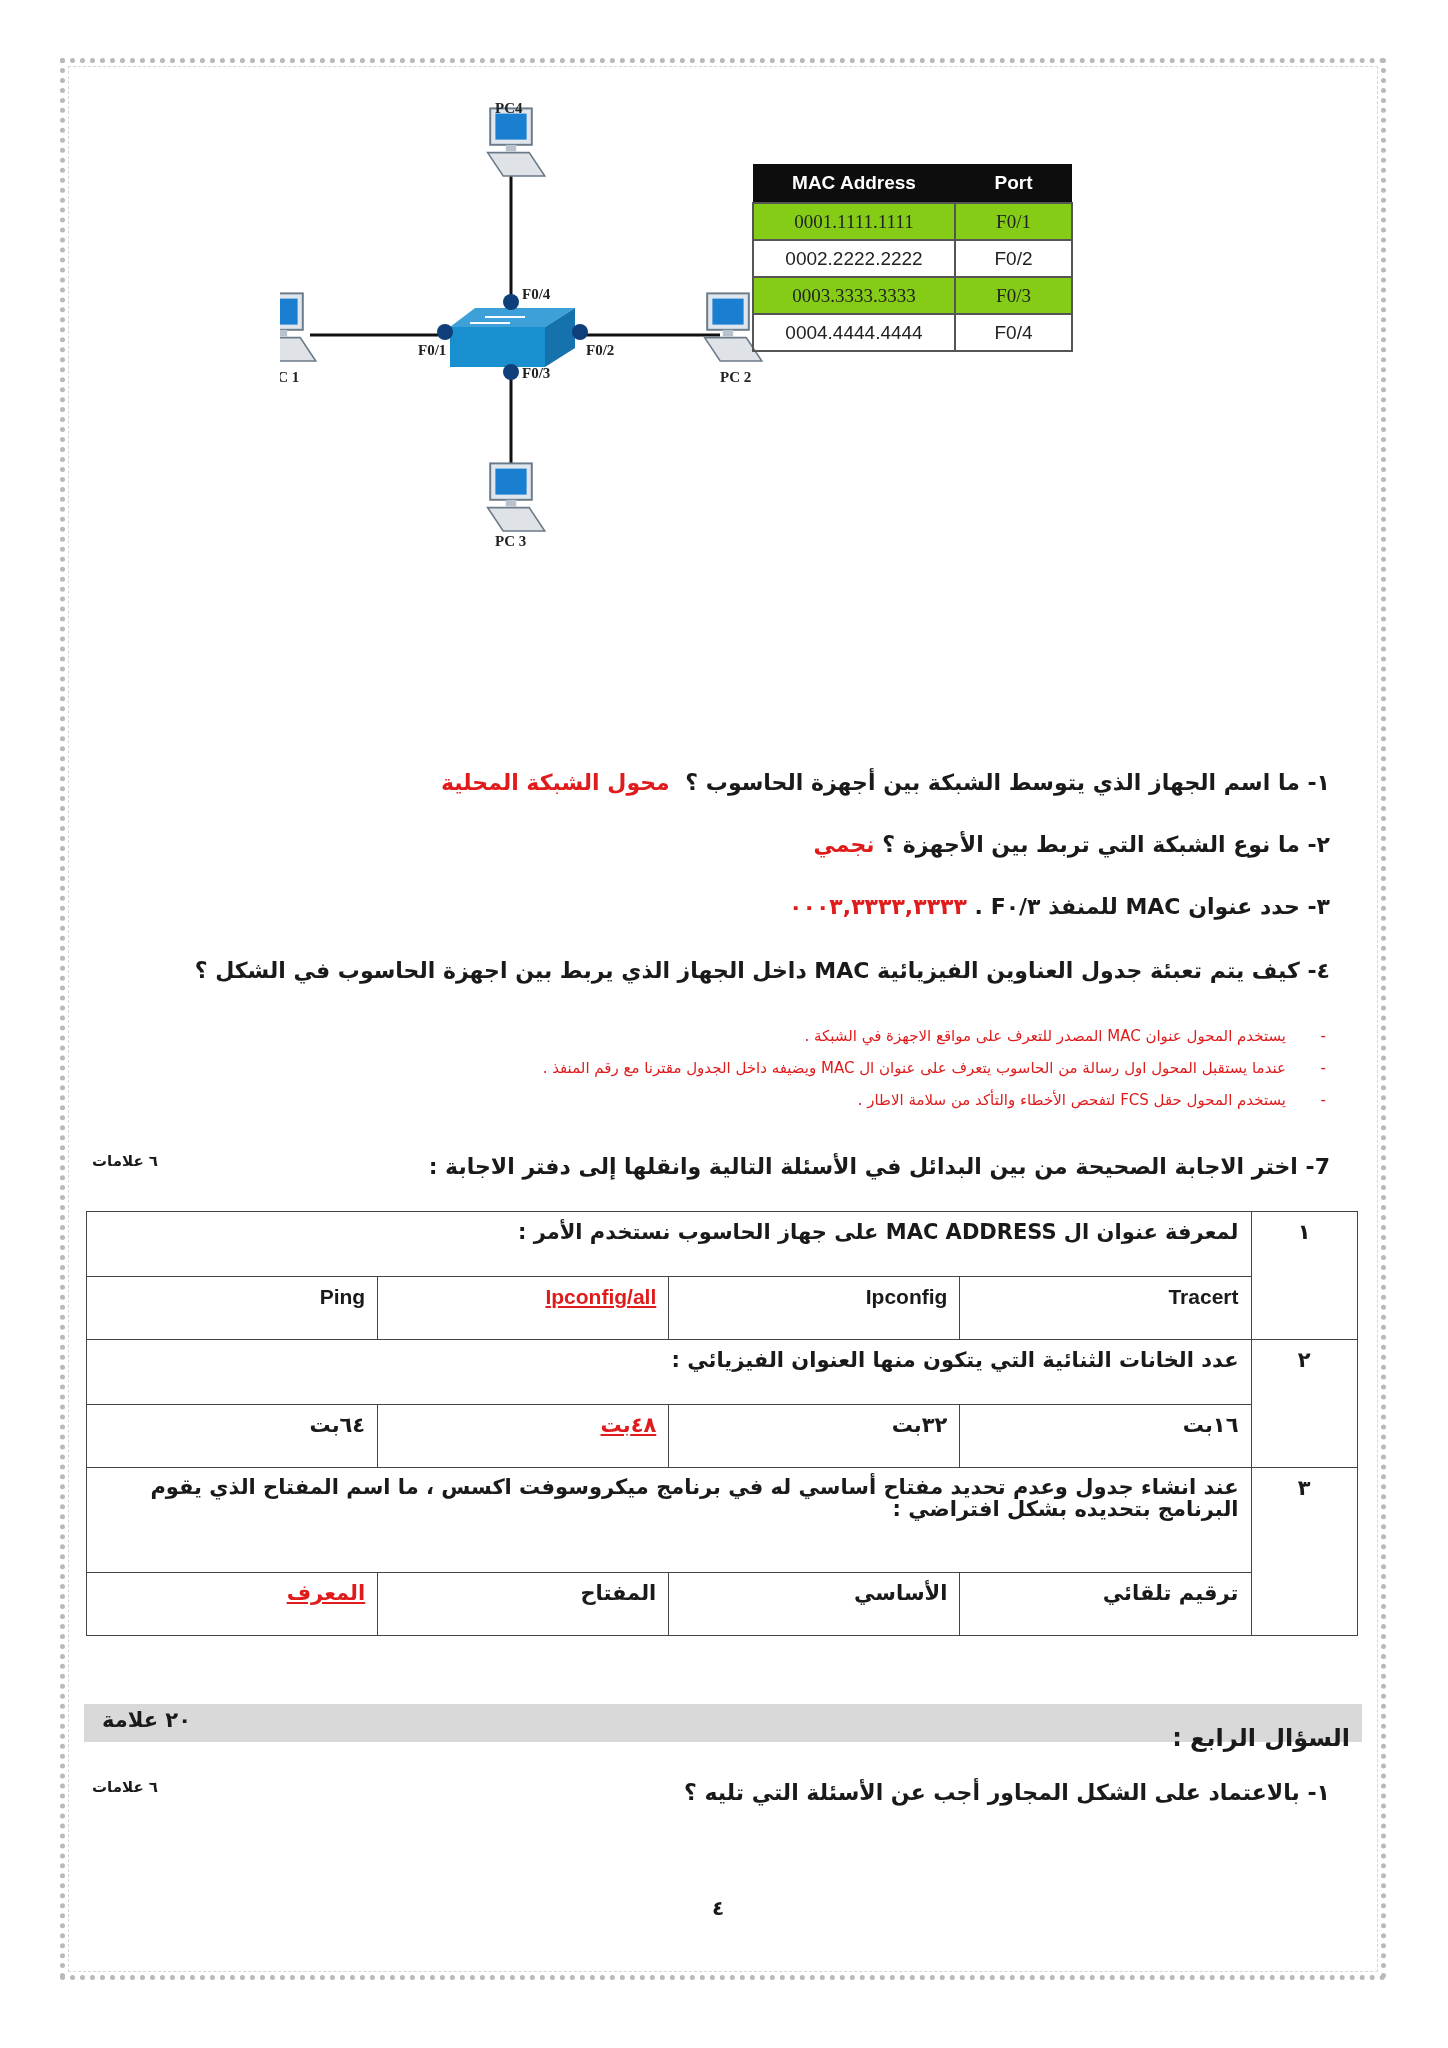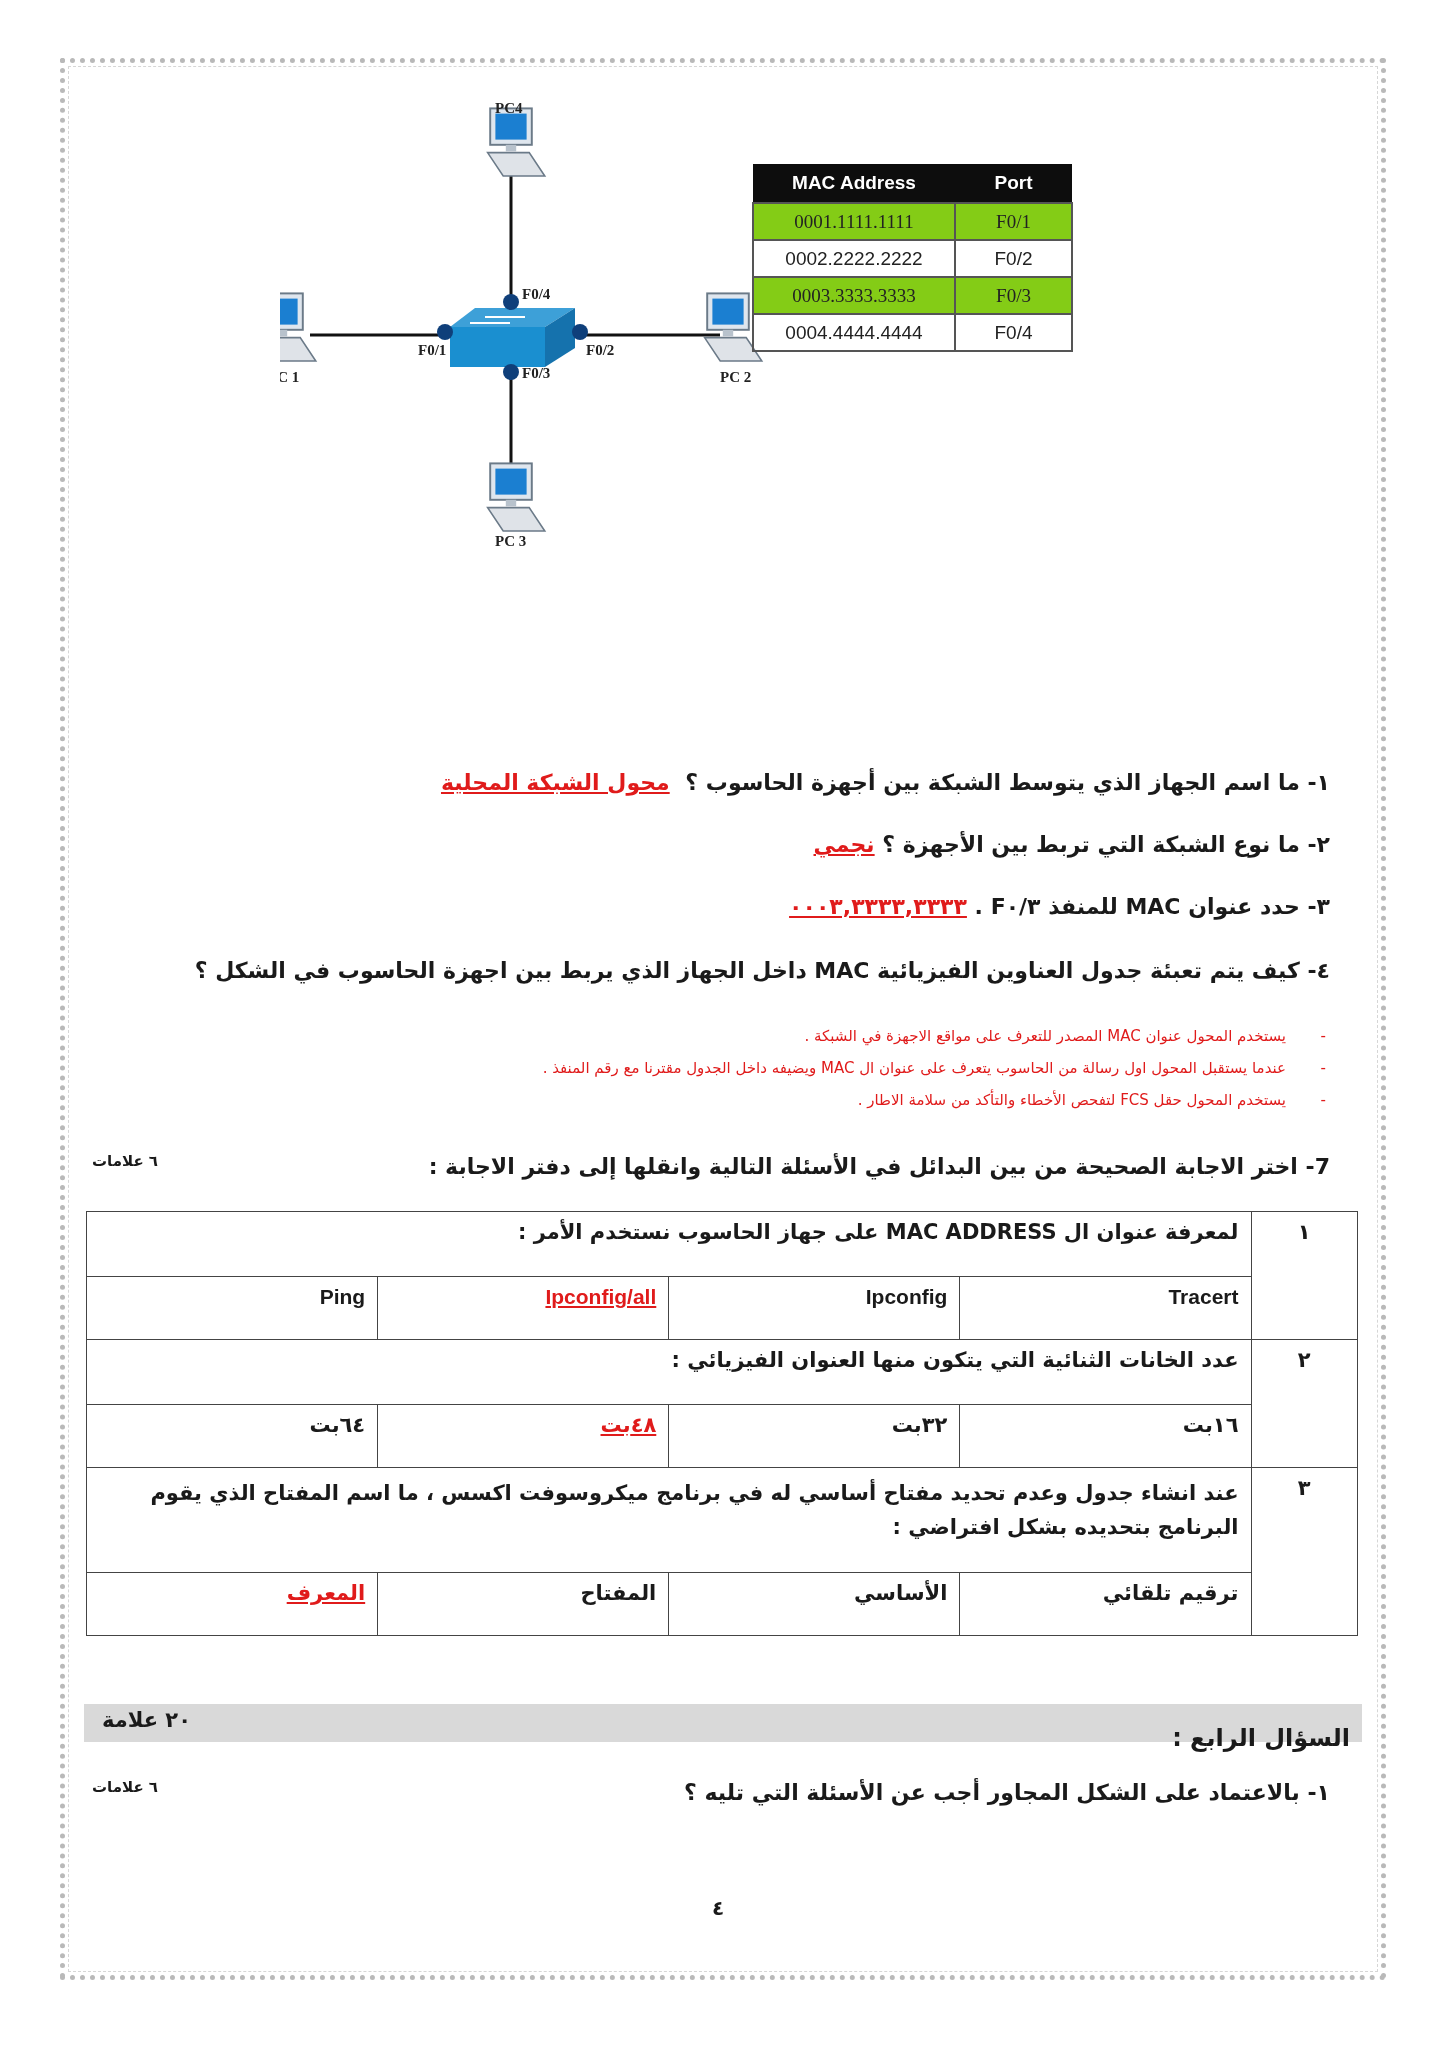--- a/index.html
+++ b/index.html
@@ -16,21 +16,21 @@
   .mac-table { position: absolute; left: 472px; top: 84px; border-collapse: collapse;
      font-family: "Liberation Sans", sans-serif; font-size: 19px; }
   .mac-table th { background: #0d0d0d; color: #fff; font-weight: bold; padding: 6px 10px; height: 26px; }
   .mac-table td { border: 2px solid #555; padding: 6px 10px; height: 23px; text-align: center; color: #222; }
   .mac-table tr.shade td { background: #84cc16; font-family: Liberation Serif, serif; }
   .mac-table th.c1, .mac-table td.c1 { width: 180px; }
   .mac-table th.c2, .mac-table td.c2 { width: 95px; }
 
   .rtl { direction: rtl; text-align: right; }
   .q { position: absolute; right: 118px; font-weight: bold; font-size: 22px; line-height: 30px; }
-  .red { color: #e01b1b; text-decoration: underline; }
+  .red { color: #e01b1b; }
   .ans-list { position: absolute; right: 122px; top: 1020px; width: 1200px; font-weight: normal; font-size: 15px; line-height: 32px; color: #e01b1b; }
   .ans-list div { white-space: nowrap; }
   .ans-list .dash { display: inline-block; width: 40px; }
   .marks { position: absolute; left: 92px; font-weight: bold; font-size: 15px; }
 
   table.mcq { position: absolute; left: 86px; top: 1211px; width: 1272px; border-collapse: collapse; direction: rtl; font-weight: bold; font-size: 21px; }
   table.mcq td { border: 1.5px solid #444; vertical-align: top; padding: 8px 12px; }
   table.mcq td.num { width: 80px; text-align: center; }
   table.mcq td.stem { height: 48px; text-align: right; }
   table.mcq td.opt { width: 262px; height: 46px; text-align: right; }
@@ -161,21 +161,21 @@
     <td class="stem" colspan="4">عدد الخانات الثنائية التي يتكون منها العنوان الفيزيائي :</td>
   </tr>
   <tr>
     <td class="opt">١٦بت</td>
     <td class="opt">٣٢بت</td>
     <td class="opt"><span class="correct">٤٨بت</span></td>
     <td class="opt">٦٤بت</td>
   </tr>
   <tr>
     <td class="num" rowspan="2">٣</td>
-    <td class="stem" colspan="4" style="height:88px;line-height:34px;">عند انشاء جدول وعدم تحديد مفتاح أساسي له في برنامج ميكروسوفت اكسس ، ما اسم المفتاح الذي يقوم البرنامج بتحديده بشكل افتراضي :</td>
+    <td class="stem" colspan="4" style="height:88px;line-height:22px;">عند انشاء جدول وعدم تحديد مفتاح أساسي له في برنامج ميكروسوفت اكسس ، ما اسم المفتاح الذي يقوم البرنامج بتحديده بشكل افتراضي :</td>
   </tr>
   <tr>
     <td class="opt">ترقيم تلقائي</td>
     <td class="opt">الأساسي</td>
     <td class="opt">المفتاح</td>
     <td class="opt"><span class="correct">المعرف</span></td>
   </tr>
 </tbody>
   </table>
 

